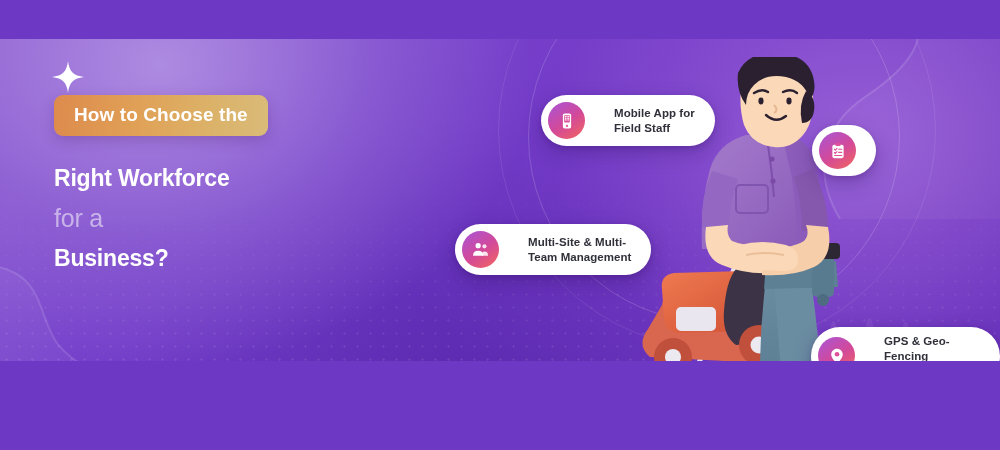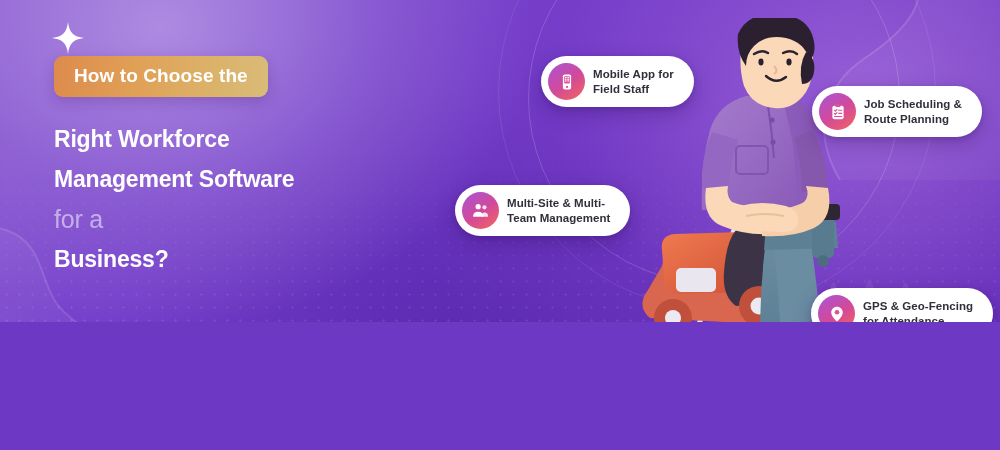--- a/index.html
+++ b/index.html
@@ -9,20 +9,21 @@
     background:#6d39c4;
   }
 
   .banner{
     position:relative; width:1000px; height:322px; overflow:hidden;
     background:
       radial-gradient(ellipse 520px 420px at 16% 8%, rgba(176,142,226,0.95) 0%, rgba(150,108,214,0.55) 42%, rgba(120,70,200,0.0) 72%),
       radial-gradient(ellipse 620px 500px at 86% 30%, rgba(163,106,219,0.80) 0%, rgba(128,66,202,0.30) 50%, rgba(110,55,195,0.0) 78%),
       radial-gradient(ellipse 700px 560px at 50% 120%, rgba(86,40,168,0.85) 0%, rgba(104,52,190,0.25) 55%, rgba(104,52,190,0) 80%),
       linear-gradient(135deg,#8f5fd2 0%, #7a45ce 28%, #6b33c6 58%, #5c28b3 100%);
+    margin-top: 39px;
   }
 
   
   .dot-grid{
     position:absolute; left:0; right:0; bottom:0; height:190px;
     background-image: radial-gradient(rgba(255,255,255,0.085) 1.15px, transparent 1.3px);
     background-size:13px 13px;
     -webkit-mask-image: linear-gradient(to top, rgba(0,0,0,1) 0%, rgba(0,0,0,0.55) 45%, rgba(0,0,0,0) 100%);
     mask-image: linear-gradient(to top, rgba(0,0,0,1) 0%, rgba(0,0,0,0.55) 45%, rgba(0,0,0,0) 100%);
     pointer-events:none;
@@ -64,21 +65,21 @@
     color:#ffffff; font-weight:700; font-size:23px; line-height:40px;
     letter-spacing:-.2px; display:block; white-space:nowrap;
   }
   .hl.muted{
     color:rgba(255,255,255,.52); font-weight:400; font-size:25px; line-height:40px;
   }
   .hl.gap{ margin-top:2px; }
 
   
   .pill{
-    position:absolute; display:flex; align-items:center; gap:8px;
+    position:absolute; display:flex; align-items:center; gap:29px;
     background:#ffffff; border-radius:100px;
     padding:7px 20px 7px 7px;
     box-shadow:0 7px 20px rgba(48,12,92,.30), 0 2px 5px rgba(48,12,92,.18);
   }
   .pill .ic{
     width:37px; height:37px; border-radius:50%; flex:0 0 37px;
     background:linear-gradient(145deg,#a855d8 0%, #d2499a 52%, #f4665c 100%);
     display:flex; align-items:center; justify-content:center;
   }
   .pill .tx{
@@ -210,21 +211,20 @@
     <path d="M214 36 q8 -5 14 -1" stroke="#2b2030" stroke-width="2.4" fill="none" stroke-linecap="round"></path>
     <path d="M243 35 q8 -4 14 1" stroke="#2b2030" stroke-width="2.4" fill="none" stroke-linecap="round"></path>
     <path d="M226 58 q10 9 20 1" stroke="#2b2030" stroke-width="2.4" fill="none" stroke-linecap="round"></path>
     <path d="M234 48 q5 5 0 8" stroke="#e6b793" stroke-width="2" fill="none"></path>
   </svg>
 
   <div class="copy">
     <div class="eyebrow">How to Choose the</div>
     <div class="headline">
       <span class="hl">Right Workforce</span>
-      <span class="hl">Management Software</span>
       <span class="hl muted">for a</span>
       <span class="hl">Business?</span>
     </div>
   </div>
 
   <div class="pill" id="pill-mobile">
     <span class="ic">
       <svg width="18" height="18" viewBox="0 0 24 24" aria-hidden="true">
         <rect x="6.5" y="2" width="11" height="20" rx="2.4" fill="#fff"></rect>
         <rect x="8.2" y="4.4" width="7.6" height="9.6" rx="1" fill="#e0519b"></rect>
@@ -253,22 +253,20 @@
         <rect x="8.5" y="1.6" width="7" height="3.8" rx="1.4" fill="#e0519b"></rect>
         <g stroke="#e0519b" stroke-width="1.5" stroke-linecap="round" fill="none">
           <path d="M7.2 9.6 l1.3 1.3 l2.2 -2.4"></path>
           <path d="M7.2 14 l1.3 1.3 l2.2 -2.4"></path>
           <path d="M12.8 9.6 h4.2"></path>
           <path d="M12.8 13.8 h4.2"></path>
           <path d="M7.4 18 h9.6"></path>
         </g>
       </svg>
     </span>
-    <span class="tx">Job Scheduling &amp;
-Route Planning</span>
   </div>
 
   <div class="pill" id="pill-gps">
     <span class="ic">
       <svg width="18" height="18" viewBox="0 0 24 24" aria-hidden="true">
         <path d="M12 2.2 c-4.3 0 -7.7 3.4 -7.7 7.7 c0 5.6 7.7 12.1 7.7 12.1 s7.7 -6.5 7.7 -12.1 c0 -4.3 -3.4 -7.7 -7.7 -7.7 z" fill="#fff"></path>
         <circle cx="12" cy="9.7" r="3.1" fill="#e0519b"></circle>
       </svg>
     </span>
     <span class="tx">GPS &amp; Geo-Fencing

